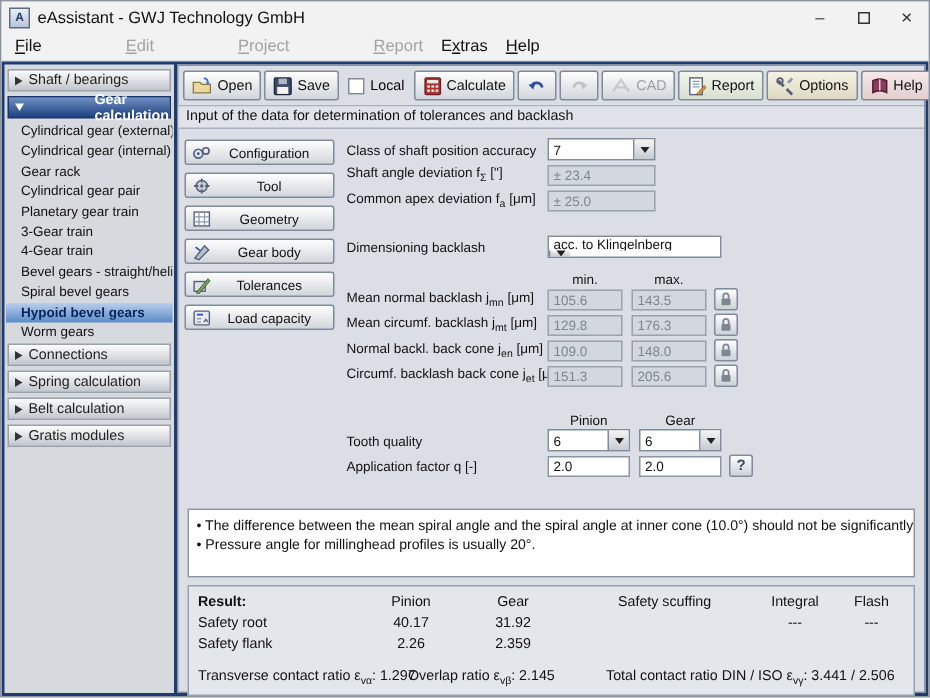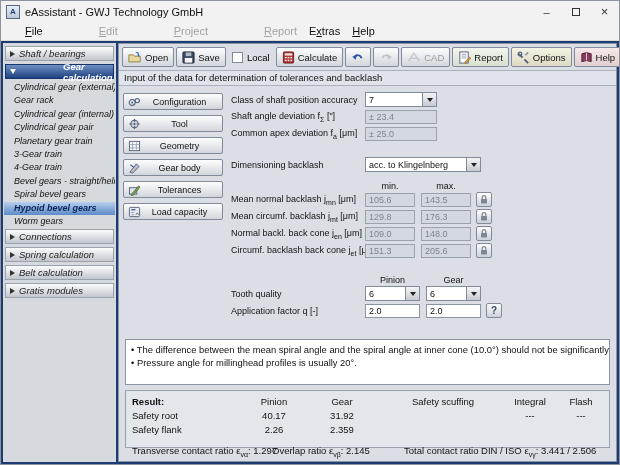--- a/index.html
+++ b/index.html
@@ -7,28 +7,28 @@
   .window{width:620px;height:465px;background:#f0f0f0;border:1px solid #8d949e;display:flex;flex-direction:column;overflow:hidden;}
   
   .titlebar{height:21px;display:flex;align-items:center;padding-left:5px;background:#f2f2f2;flex:0 0 auto;}
   .app-icon{width:14px;height:14px;border:1px solid #5a6a82;background:linear-gradient(#e8eef8,#b9c6da);display:inline-flex;align-items:center;justify-content:center;font-size:8px;color:#27406e;font-weight:bold;margin-right:5px;}
   .titlebar .title{font-size:11px;color:#111;}
   .win-controls{margin-left:auto;display:flex;height:100%;}
   .wc{width:29px;height:100%;display:flex;align-items:center;justify-content:center;color:#333;font-size:11px;}
   .wc .box{width:8px;height:8px;border:1px solid #333;}
   .wc.close{font-size:13px;}
   
-  .menubar{height:19px;display:flex;align-items:center;padding-left:18px;background:#f2f2f2;border-bottom:1px solid #d9d9d9;flex:0 0 auto;}
+  .menubar{height:19px;display:flex;align-items:center;padding-left:3px;background:#f2f2f2;border-bottom:1px solid #d9d9d9;flex:0 0 auto;}
   .menu-item{font-size:11px;color:#111;padding:1px 6px;}
   .menu-item.disabled{color:#a3a3a3;margin-left:44px;}
   .accel{text-decoration:underline;}
   
   .frame{flex:1;background:#1d3c74;padding:2px;display:flex;gap:2px;min-height:0;}
   
-  .sidebar{width:113px;background:#d6d9dd;display:flex;flex-direction:column;padding:2px 1px;overflow:hidden;font-style:italic;}
+  .sidebar{width:113px;background:#d6d9dd;display:flex;flex-direction:column;padding:2px 1px;overflow:hidden;}
   .side-header{height:15px;margin:1px 1px 2px 1px;border:1px solid #9aa2ac;background:linear-gradient(#fcfcfc,#c2c7ce);display:flex;align-items:center;gap:4px;padding-left:4px;font-size:9.5px;color:#222;flex:0 0 auto;}
   .side-header.active{background:linear-gradient(#6f90c2,#1e4080);border-color:#16336b;color:#fff;font-weight:bold;gap:47px;}
   .tri-r{width:0;height:0;border-top:3.5px solid transparent;border-bottom:3.5px solid transparent;border-left:5px solid #333;}
   .tri-d{width:0;height:0;border-left:3.5px solid transparent;border-right:3.5px solid transparent;border-top:5px solid #fff;}
   .side-item{font-size:9px;color:#111;padding:1px 2px 1px 10px;height:13.4px;white-space:nowrap;overflow:hidden;flex:0 0 auto;}
   .side-item.selected{background:linear-gradient(#b9cfec,#5b8bc8);color:#07245c;font-weight:bold;}
   
   .main{flex:1;background:#dbdfe5;border:1px solid #8a94a2;display:flex;flex-direction:column;min-width:0;}
   .toolbar{height:27px;display:flex;align-items:center;gap:2px;padding:3px 3px;border-bottom:1px solid #a9b1bc;flex:0 0 auto;}
   .tbtn{height:20px;display:inline-flex;align-items:center;gap:3px;padding:0 5px;background:linear-gradient(#fdfdfd,#d2d6db);border:1px solid #7f8b9b;border-radius:2px;font-size:9.5px;color:#111;white-space:nowrap;}
@@ -49,34 +49,34 @@
   .frow{display:flex;align-items:center;height:17px;}
   .frow .lbl{width:134px;font-size:9px;color:#111;flex:0 0 auto;white-space:nowrap;}
   sub{font-size:7px;}
   .field{width:50px;height:14px;border:1px solid #8a94a2;background:#fff;font-size:9px;padding:0 3px;display:flex;align-items:center;color:#111;}
   .field.dis{background:#d3d8de;color:#7d858f;border-color:#9aa2ac;}
   .field.w72{width:72px;}
   .dd{height:15px;border:1px solid #7f8b9b;background:#fff;display:flex;align-items:stretch;font-size:9px;color:#111;}
   .dd .val{flex:1;display:flex;align-items:center;padding:0 3px;white-space:nowrap;overflow:hidden;}
   .dd .arrow{width:14px;background:linear-gradient(#f4f4f4,#c6cbd2);border-left:1px solid #7f8b9b;display:flex;align-items:center;justify-content:center;}
   .dd .arrow .tri-dd{width:0;height:0;border-left:3.5px solid transparent;border-right:3.5px solid transparent;border-top:4.5px solid #222;}
-  .dd.w72{width:72px;} .dd.w116{width:116px;} .dd.w55{width:55px;}
+  .dd.w72{width:72px;} .dd.w116{width:116px;flex-direction:column;} .dd.w55{width:55px;}
   .gap6{width:6px;flex:0 0 auto;}
   .minmax{display:flex;height:14px;align-items:flex-end;margin-top:4px;}
   .minmax .mspacer{width:134px;flex:0 0 auto;}
   .mhead{width:50px;text-align:center;font-size:9px;color:#111;}
   .lockbtn{width:16px;height:15px;margin-left:5px;background:linear-gradient(#fdfdfd,#cdd2d8);border:1px solid #7f8b9b;border-radius:2px;display:flex;align-items:center;justify-content:center;}
   .qbtn{width:16px;height:15px;margin-left:5px;background:linear-gradient(#fdfdfd,#cdd2d8);border:1px solid #7f8b9b;border-radius:2px;display:flex;align-items:center;justify-content:center;font-size:10px;font-weight:bold;color:#374b66;}
   .pg-head{display:flex;height:14px;align-items:flex-end;}
   .pg-head .mspacer{width:134px;flex:0 0 auto;}
   .pghead{width:55px;text-align:center;font-size:9px;color:#111;}
   .spacer14{height:14px;} .spacer12{height:12px;}
   .notes{height:46px;border:1px solid #8a94a2;background:#fff;margin:2px 2px 0 2px;padding:3px 5px;font-size:9.4px;color:#111;line-height:13px;overflow:hidden;flex:0 0 auto;}
   .note-line{white-space:nowrap;}
-  .result{height:58px;border:1px solid #99a1ac;background:#e3e7ec;margin:5px 2px 0 2px;padding:3px 6px;font-size:9.5px;color:#111;flex:0 0 auto;}
+  .result{height:74px;border:1px solid #99a1ac;background:#e3e7ec;margin:5px 2px 0 2px;padding:3px 6px;font-size:9.5px;color:#111;flex:0 0 auto;}
   .rrow{display:flex;align-items:center;height:14px;}
   .rc-label{width:108px;flex:0 0 auto;}
   .rc-pin{width:68px;text-align:center;flex:0 0 auto;}
   .rc-gear{width:68px;text-align:center;flex:0 0 auto;}
   .rc-sp{width:36px;flex:0 0 auto;}
   .rc-scuff{width:92px;flex:0 0 auto;}
   .rc-int{width:52px;text-align:center;flex:0 0 auto;}
   .rc-fla{width:50px;text-align:center;flex:0 0 auto;}
   .rrow.bold .rc-label{font-weight:bold;}
   .ratios{display:flex;align-items:center;height:15px;margin-top:8px;}
@@ -116,22 +116,22 @@
     <div class="sidebar">
       <div class="side-header">
           <span class="tri-r"></span>
           <span>Shaft / bearings</span>
         </div>
       <div class="side-header active">
           <span class="tri-d"></span>
           <span>Gear calculation</span>
         </div>
       <div class="side-item">Cylindrical gear (external)</div>
+      <div class="side-item">Cylindrical gear (internal)</div>
       <div class="side-item">Gear rack</div>
-      <div class="side-item">Cylindrical gear (internal)</div>
       <div class="side-item">Cylindrical gear pair</div>
       <div class="side-item">Planetary gear train</div>
       <div class="side-item">3-Gear train</div>
       <div class="side-item">4-Gear train</div>
       <div class="side-item">Bevel gears - straight/helical</div>
       <div class="side-item">Spiral bevel gears</div>
       <div class="side-item selected">Hypoid bevel gears</div>
       <div class="side-item">Worm gears</div>
       <div class="side-header">
           <span class="tri-r"></span>

